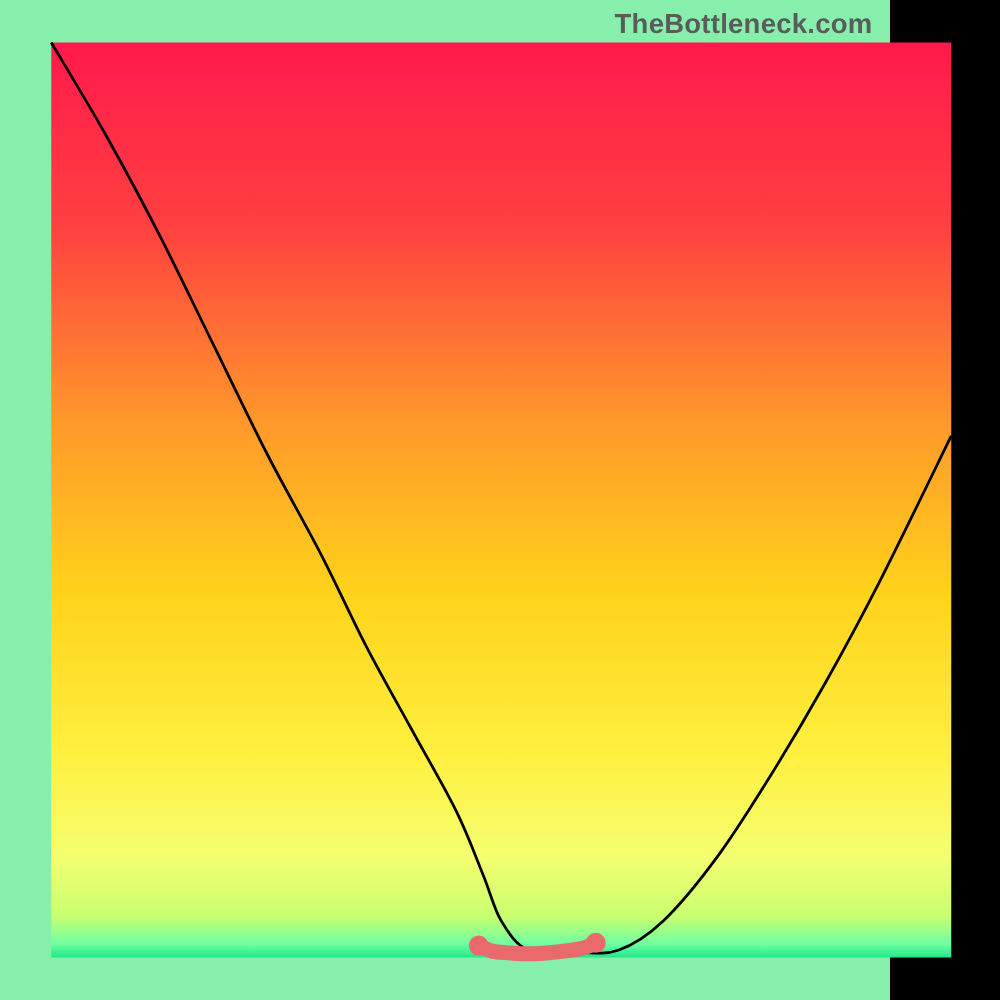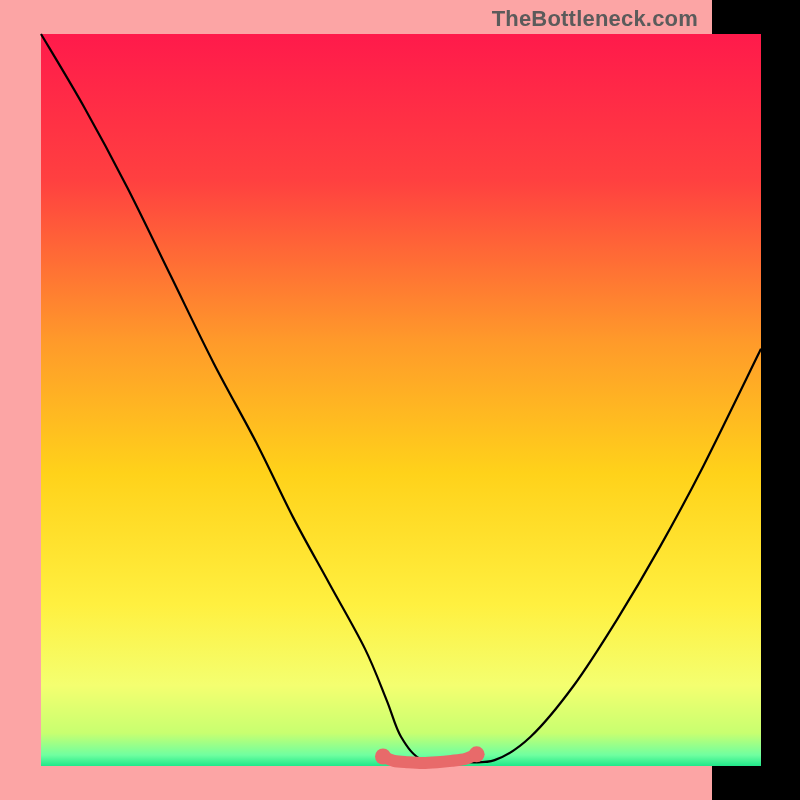--- a/index.html
+++ b/index.html
@@ -8,21 +8,21 @@
     width: 800px;
     height: 800px;
     background: #000;
     overflow: hidden;
     font-family: Arial, Helvetica, sans-serif;
   }
   .frame {
     position: relative;
     width: 712px;
     height: 800px;
-    background: #fca5a5;
+    background: #86efac;
   }
   .watermark {
     position: absolute;
     top: 6px;
     right: 14px;
     color: #5b5b5b;
     font-size: 22px;
     font-weight: 600;
     letter-spacing: 0.2px;
     z-index: 10;

